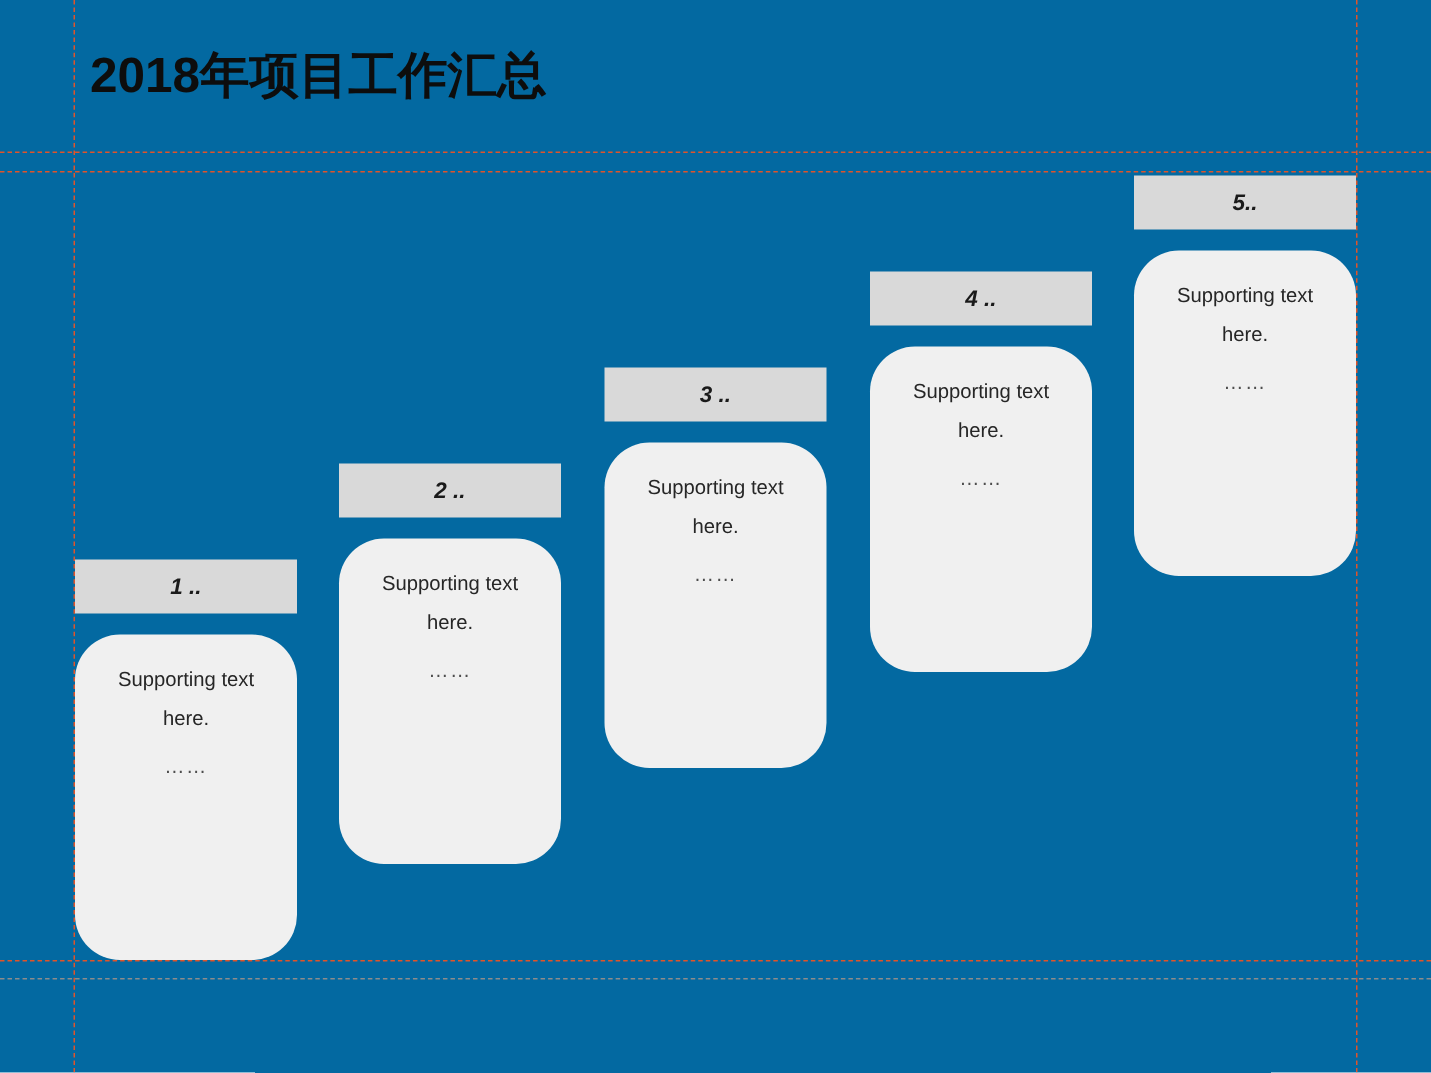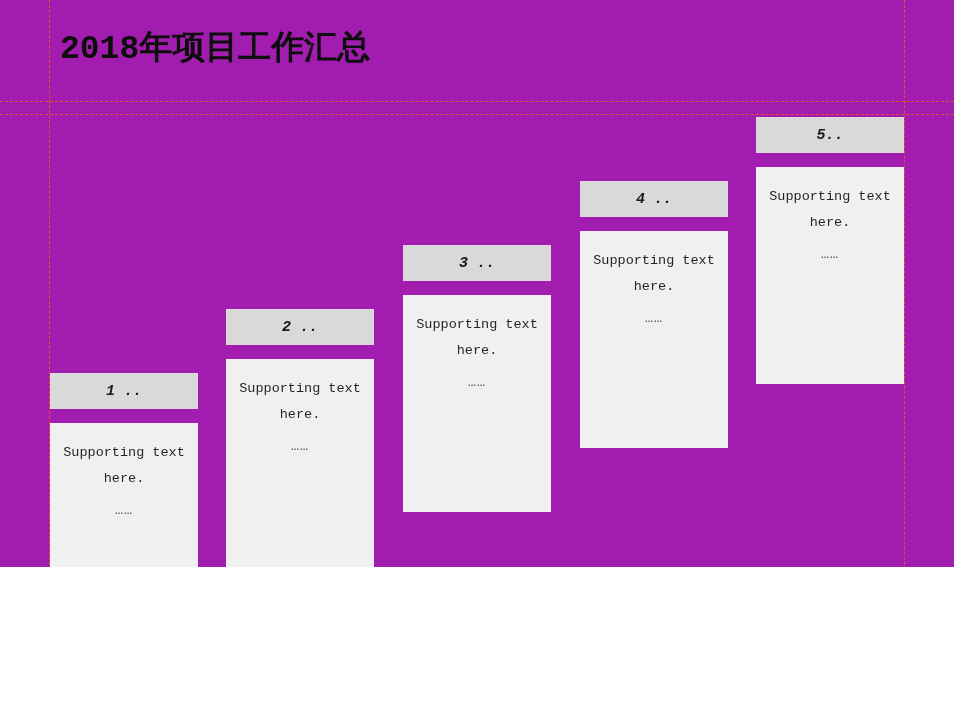--- a/index.html
+++ b/index.html
@@ -7,24 +7,23 @@
     margin: 0;
     padding: 0;
     background: #ffffff;
   }
   body {
     font-family: "Liberation Sans", sans-serif;
   }
   #slide {
     position: relative;
     width: 954px;
-    height: 567px;
-    background: #a21caf;
+    height: 715px;
+    background: #0369a1;
     overflow: hidden;
-    font-family: Liberation Mono, monospace;
   }
 
   
   .guide-v {
     position: absolute;
     top: 0;
     width: 0;
     height: 715px;
     border-left: 1px dashed #e0542a;
     pointer-events: none;
@@ -72,20 +71,21 @@
   }
   .col-body {
     margin-top: 14px;
     background: #f0f0f0;
     box-sizing: border-box;
     padding-top: 17px;
     text-align: center;
     font-size: 13.5px;
     color: #262626;
     line-height: 26px;
+    border-radius: 30px;
   }
   .col-body .line {
     display: block;
   }
   .col-body .dots {
     display: block;
     margin-top: 6px;
     letter-spacing: 1px;
     color: #4d4d4d;
   }

